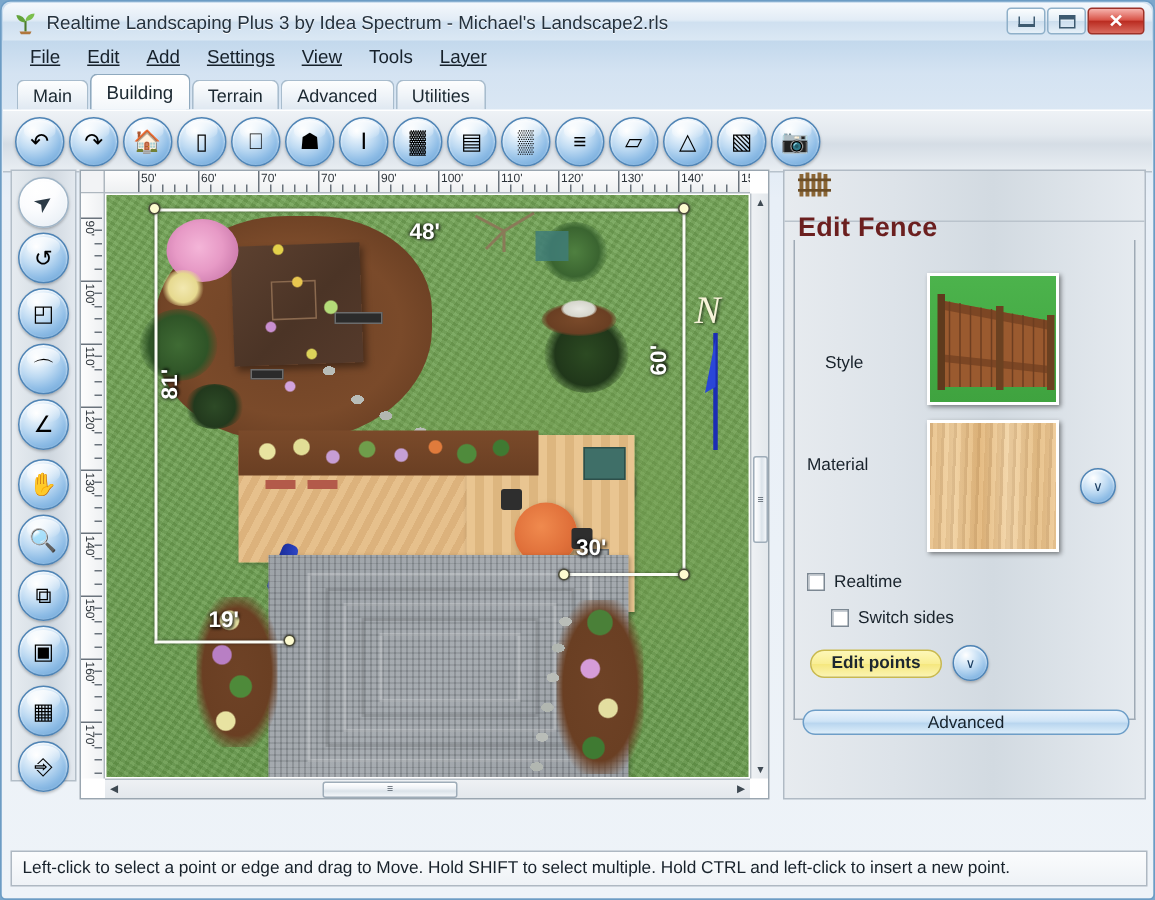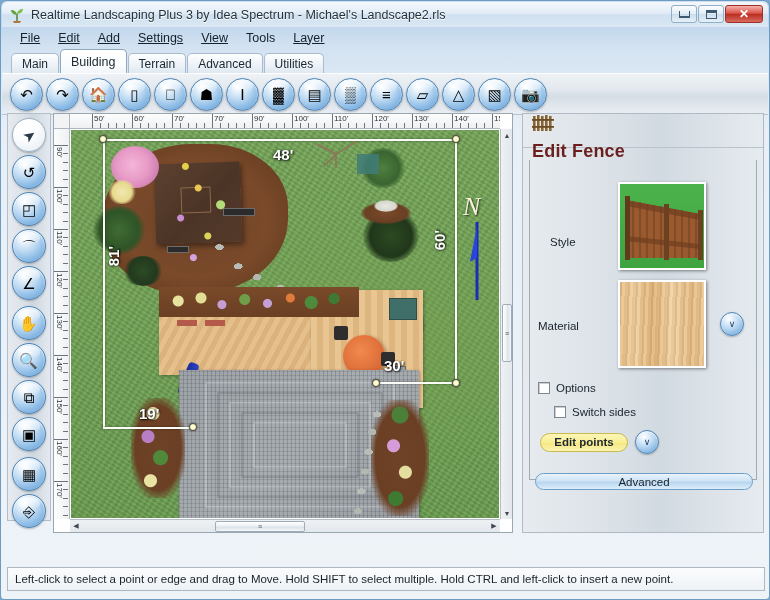--- a/index.html
+++ b/index.html
@@ -768,31 +768,31 @@
             <line x1="69" y1="28" x2="69" y2="74"></line>
               <line x1="76" y1="29" x2="76" y2="74"></line>
           </g>
           <rect x="5" y="12" width="5" height="64" fill="#5f3a1d"></rect>
           <rect x="44" y="20" width="5" height="56" fill="#6b4121"></rect>
           <rect x="78" y="26" width="5" height="50" fill="#6b4121"></rect>
           <polygon points="6,74 80,74 80,84 6,84" fill="#3f9b3f" opacity="0"></polygon>
         </svg>
       </div>
 
-      <div class="row" style="left:8px;top:160px;justify-content:flex-end;">
+      <div class="row" style="left:8px;top:144px;justify-content:flex-end;">
         <span class="rowlbl">Material</span>
       </div>
       <div class="swatch matpic" style="position:absolute;left:88px;top:120px;"></div>
       <div class="dropbtn" style="position:absolute;left:190px;top:152px;">
         <span>∨</span>
       </div>
 
       <div class="row" style="left:8px;top:222px;">
         <span class="chk"></span>
-        <span class="rowlbl">Options</span>
+        <span class="rowlbl">Realtime</span>
       </div>
       <div class="row" style="left:24px;top:246px;">
         <span class="chk"></span>
         <span class="rowlbl">Switch sides</span>
       </div>
 
       <div class="row" style="left:10px;top:270px;gap:7px;">
         <div class="editpts">
           <span>Edit points</span>
         </div>

